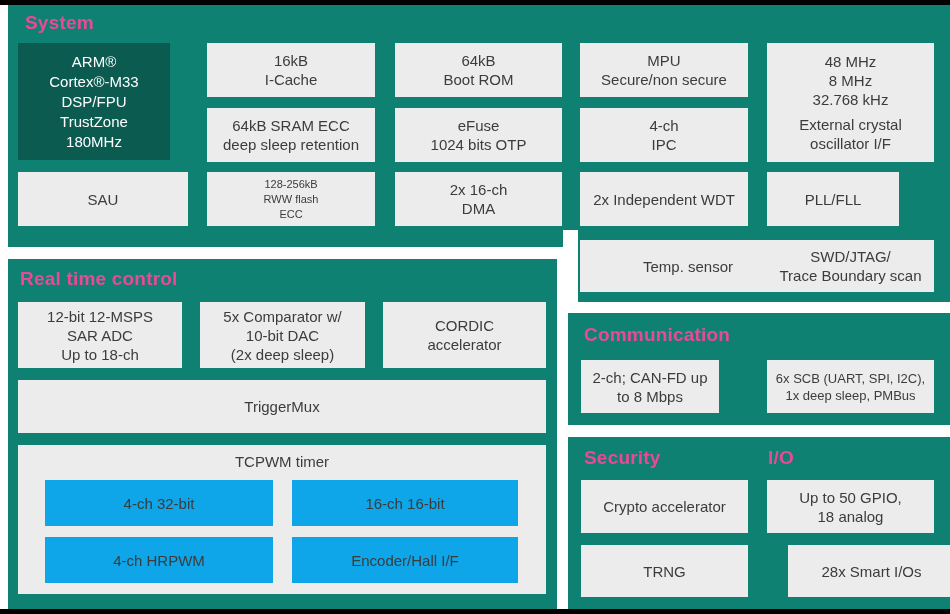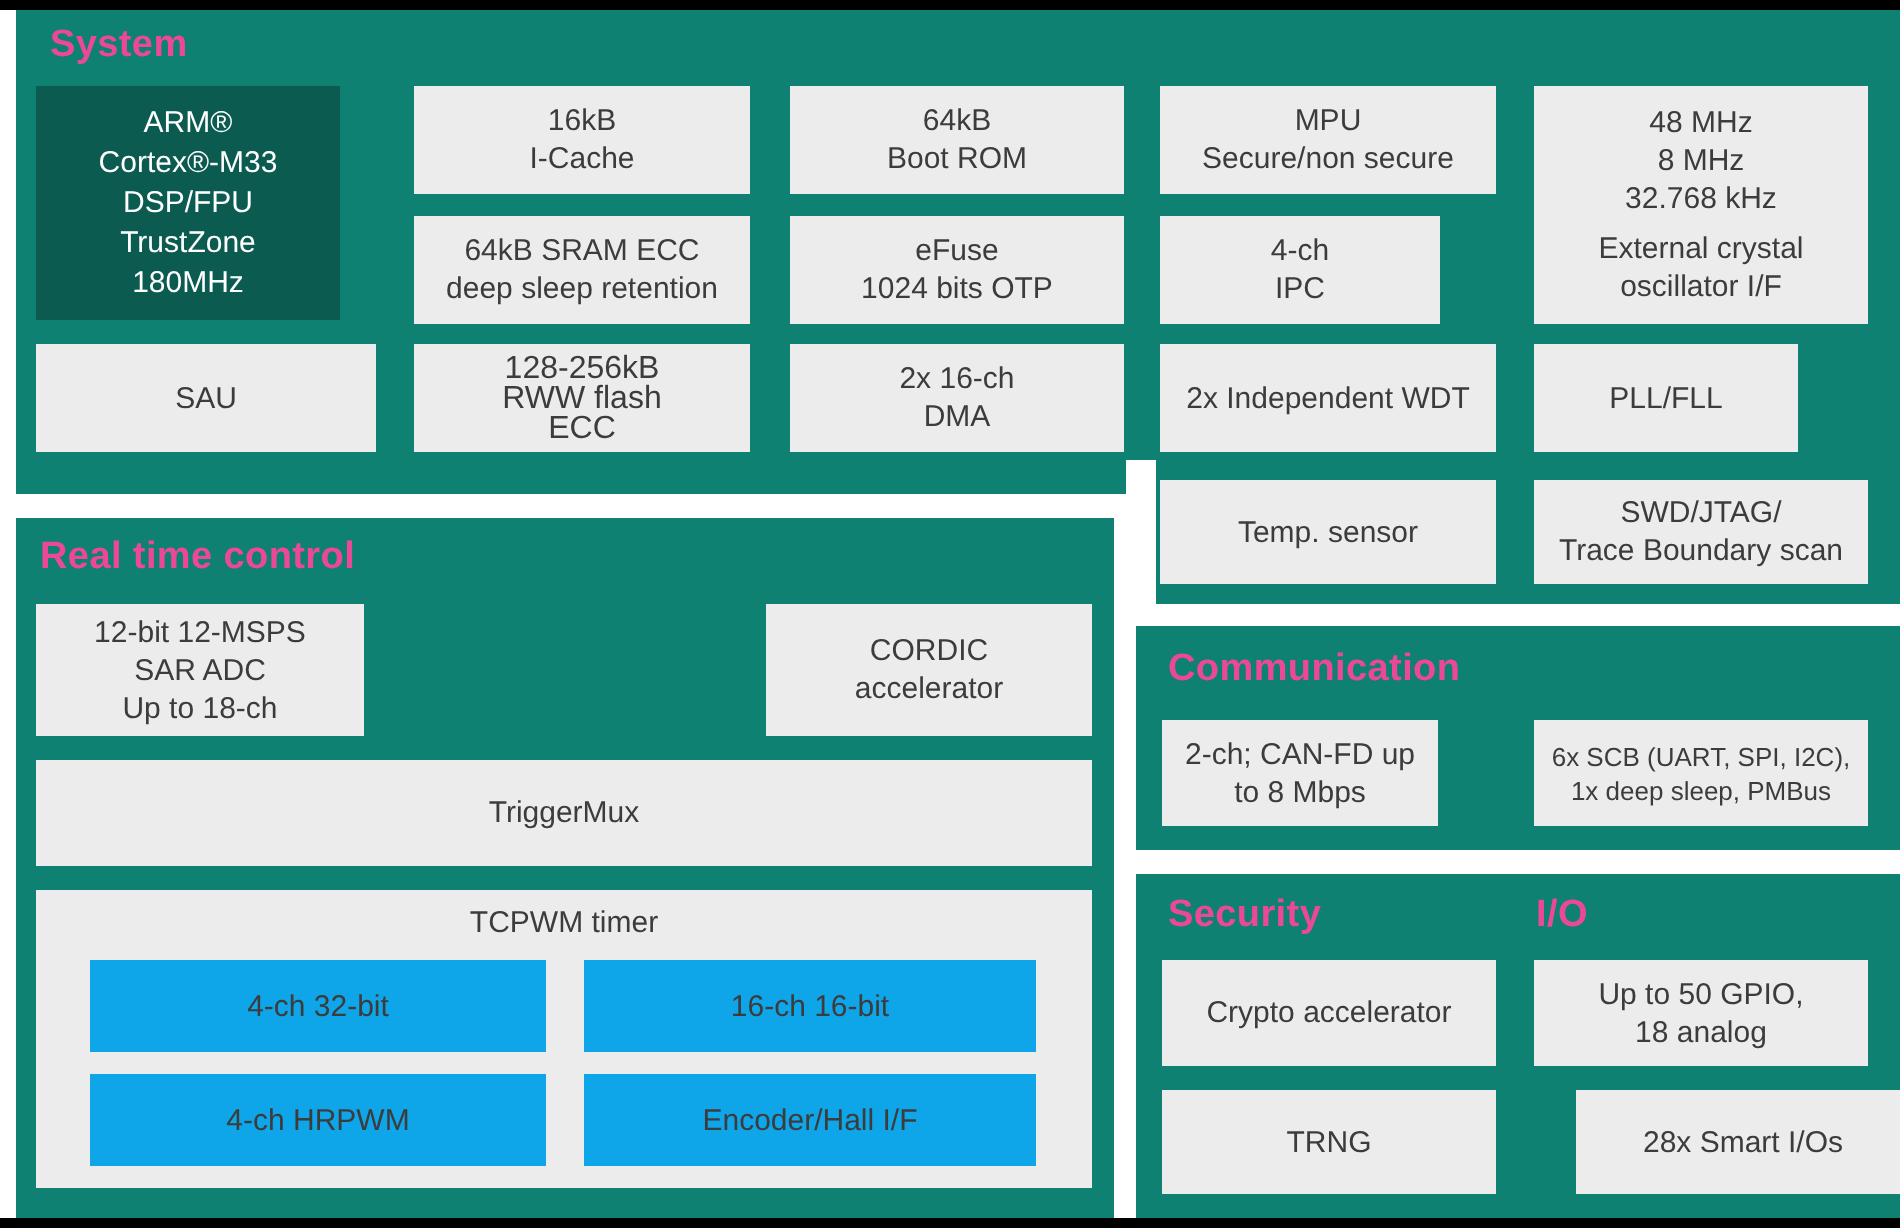--- a/index.html
+++ b/index.html
@@ -31,21 +31,21 @@
     text-align:center;
     font-size:15px;
     line-height:19px;
     white-space:pre-line;
   }
   .box.dark{
     background:#0b5b50;
     color:#ffffff;
     line-height:20px;
   }
-  .box.small{font-size:16px;line-height:15px;}
+  .box.small{font-size:11px;line-height:15px;}
   .box.smaller{font-size:13px;line-height:17px;}
   .box.inner{background:#0ea5e9;}
   .box .sub{margin-top:6px;white-space:pre-line;}
   .container-label{
     position:absolute;
     color:#3c3c3c;
     font-size:15px;
     text-align:center;
     white-space:nowrap;
   }
@@ -78,40 +78,43 @@
     <span>48 MHz
 8 MHz
 32.768 kHz</span>
     <span class="sub">External crystal
 oscillator I/F</span>
   </div>
   <div class="box" style="left:207px;top:108px;width:168px;height:54px;">64kB SRAM ECC
 deep sleep retention</div>
   <div class="box" style="left:395px;top:108px;width:167px;height:54px;">eFuse
 1024 bits OTP</div>
-  <div class="box" style="left:580px;top:108px;width:140px;height:54px;">4-ch
+  <div class="box" style="left:580px;top:108px;width:168px;height:54px;">4-ch
 IPC</div>
   <div class="box" style="left:18px;top:172px;width:170px;height:54px;">SAU</div>
   <div class="box small" style="left:207px;top:172px;width:168px;height:54px;">128-256kB
 RWW flash
 ECC</div>
   <div class="box" style="left:395px;top:172px;width:167px;height:54px;">2x 16-ch
 DMA</div>
   <div class="box" style="left:580px;top:172px;width:168px;height:54px;">2x Independent WDT</div>
   <div class="box" style="left:767px;top:172px;width:132px;height:54px;">PLL/FLL</div>
-  <div class="box" style="left:580px;top:240px;width:168px;height:52px;">Temp. sensor</div>
+  <div class="box" style="left:580px;top:240px;width:168px;height:52px;padding-left:24px;">Temp. sensor</div>
   <div class="box" style="left:767px;top:240px;width:167px;height:52px;">SWD/JTAG/
 Trace Boundary scan</div>
 
   <div class="panel" style="left:8px;top:259px;width:549px;height:350px;"></div>
   <div class="panel-title" style="left:20px;top:268px;">Real time control</div>
 
   <div class="box" style="left:18px;top:302px;width:164px;height:66px;">12-bit 12-MSPS
 SAR ADC
 Up to 18-ch</div>
+  <div class="box" style="left:200px;top:302px;width:165px;height:66px;">5x Comparator w/
+10-bit DAC
+(2x deep sleep)</div>
   <div class="box" style="left:383px;top:302px;width:163px;height:66px;">CORDIC
 accelerator</div>
   <div class="box" style="left:18px;top:380px;width:528px;height:53px;">TriggerMux</div>
 
   <div class="box" style="left:18px;top:445px;width:528px;height:149px;"></div>
   <div class="container-label" style="left:18px;top:453px;width:528px;">TCPWM timer</div>
   <div class="box inner" style="left:45px;top:480px;width:228px;height:46px;">4-ch 32-bit</div>
   <div class="box inner" style="left:292px;top:480px;width:226px;height:46px;">16-ch 16-bit</div>
   <div class="box inner" style="left:45px;top:537px;width:228px;height:46px;">4-ch HRPWM</div>
   <div class="box inner" style="left:292px;top:537px;width:226px;height:46px;">Encoder/Hall I/F</div>

